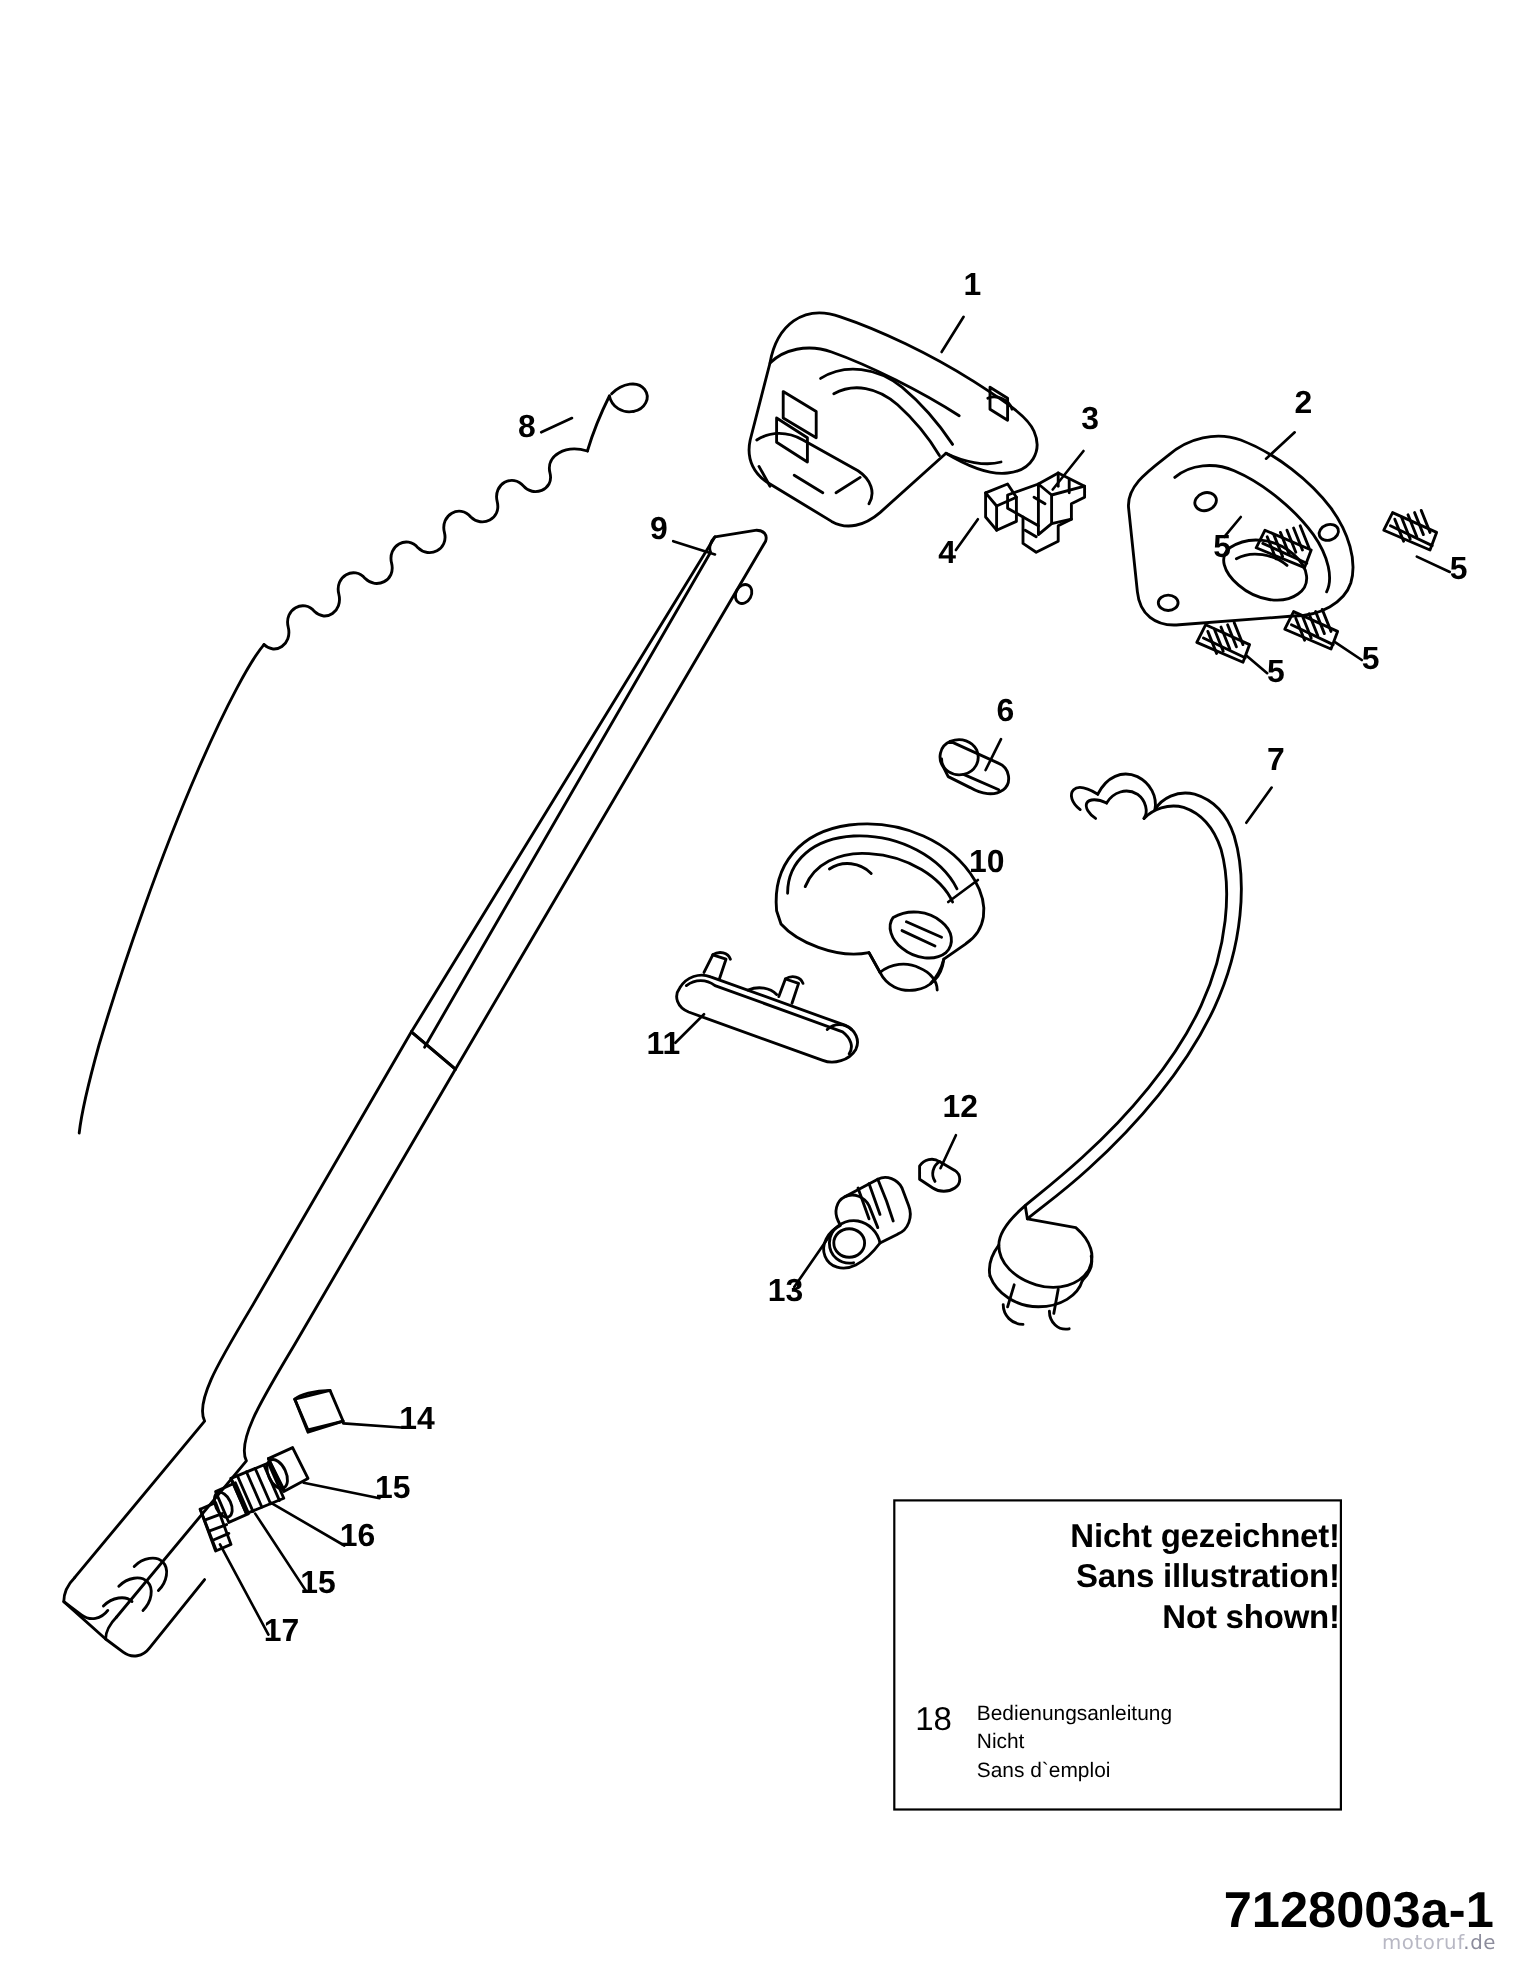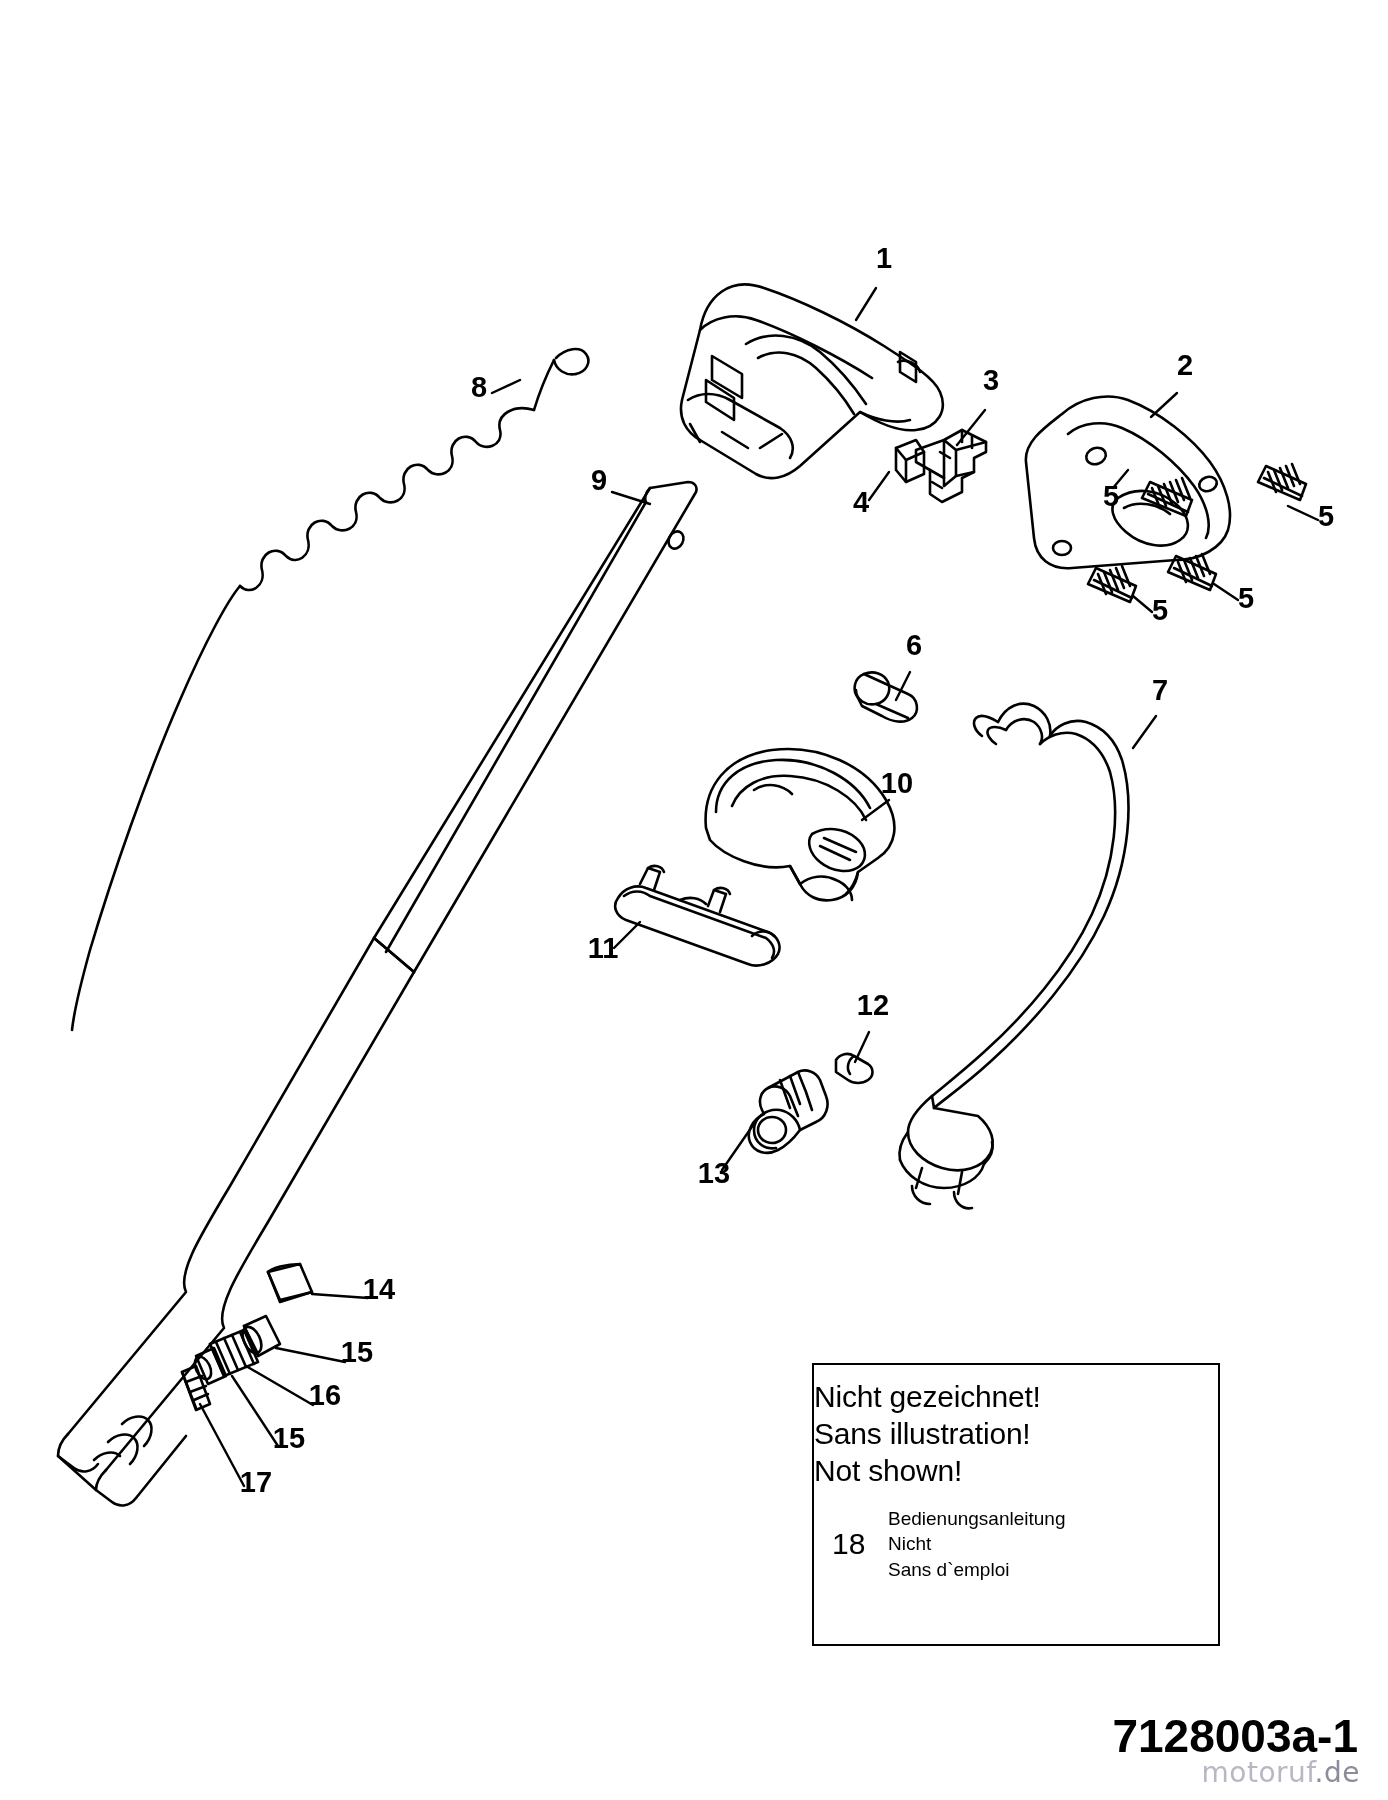--- a/index.html
+++ b/index.html
@@ -36,57 +36,58 @@
     position: absolute;
     left: 812px;
     top: 1363px;
     width: 408px;
     height: 283px;
     border: 2px solid #000;
     background: #fff;
     box-sizing: border-box;
   }
   .ns-title {
-    text-align: left;
-    font-weight: 400;
+    text-align: right;
+    font-weight: 700;
     font-size: 30px;
     line-height: 1.23;
     margin-top: 14px;
     letter-spacing: -0.2px;
   }
   .ns-title div { white-space: nowrap; }
   .ns-row {
     display: flex;
     align-items: center;
     margin-top: 16px;
     padding-left: 18px;
   }
   .ns-num {
     font-weight: 400;
     font-size: 30px;
     width: 56px;
   }
   .ns-lines {
     font-size: 19px;
     line-height: 1.35;
+    margin-top: 40px;
   }
   .partnum {
     position: absolute;
     right: 30px;
     top: 1692px;
     font-size: 46px;
     font-weight: 700;
     letter-spacing: 0px;
     margin-top: 17px;
   }
   .watermark {
     position: absolute;
     right: 28px;
     top: 1756px;
-    font-size: 28px;
+    font-size: 18px;
     color: #b8b8c4;
     font-family: "DejaVu Sans", sans-serif;
     letter-spacing: 0.5px;
   }
   .watermark .wm-de { color: #8c8c9c; }
 </style>
 </head>
 <body>
 
 <div id="diagram-root">

